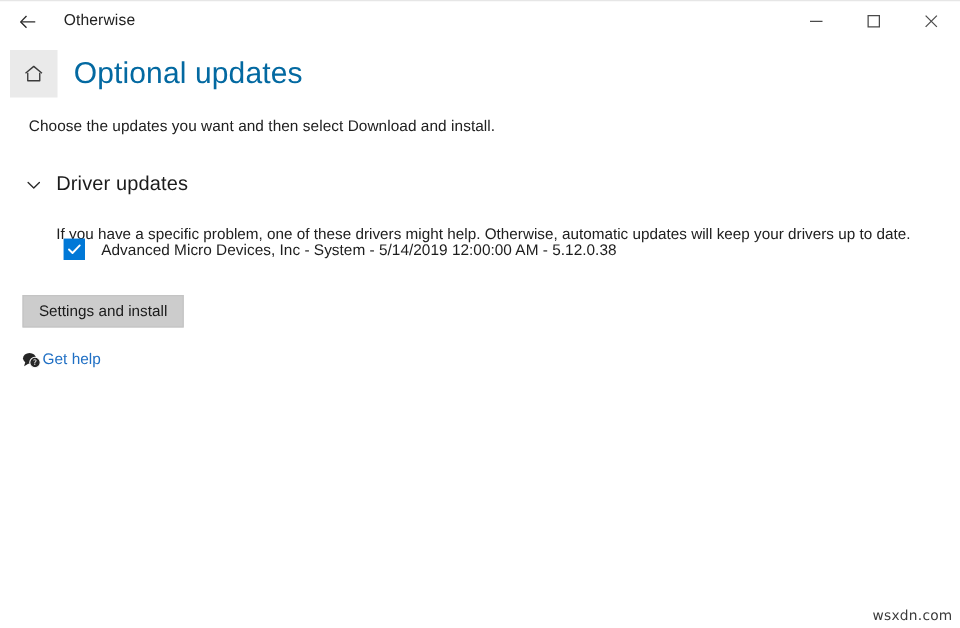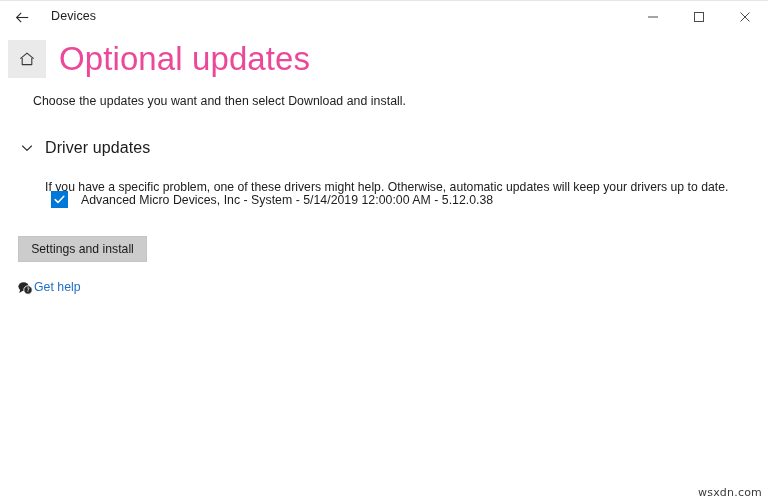--- a/index.html
+++ b/index.html
@@ -67,30 +67,30 @@
     background: #eaeaea;
     display: flex;
     align-items: center;
     justify-content: center;
   }
   .home-box svg { display: block; }
 
   .page-title {
     position: absolute;
     left: 59px; top: 41px;
-    font-size: 33px;
+    font-size: 24px;
     font-weight: 400;
-    color: #ec4899;
+    color: #0369a1;
     letter-spacing: 0.1px;
     line-height: 36px;
   }
 
   .subtitle {
     position: absolute;
-    left: 33px; top: 94px;
+    left: 23px; top: 94px;
     font-size: 12.3px;
     color: #202020;
     letter-spacing: 0.05px;
   }
 
   
   .section-header {
     position: absolute;
     left: 20px; top: 139px;
     display: flex;
@@ -203,21 +203,21 @@
 
   <div class="back-btn">
     <span>
       <svg width="17" height="17" viewBox="0 0 17 17">
         <path d="M7.2 3.8 L2.6 8.5 L7.2 13.2" fill="none" stroke="#2b2b2b" stroke-width="1.1"></path>
         <line x1="2.8" y1="8.5" x2="14.2" y2="8.5" stroke="#2b2b2b" stroke-width="1.1"></line>
       </svg>
     </span>
   </div>
 
-  <div class="app-title">Devices</div>
+  <div class="app-title">Otherwise</div>
 
   <div class="win-controls">
     <div class="win-btn">
       <span>
         <svg width="12" height="12" viewBox="0 0 12 12">
           <line x1="1" y1="6" x2="11" y2="6" stroke="#4a4a4a" stroke-width="1"></line>
         </svg>
       </span>
     </div>
     <div class="win-btn">

